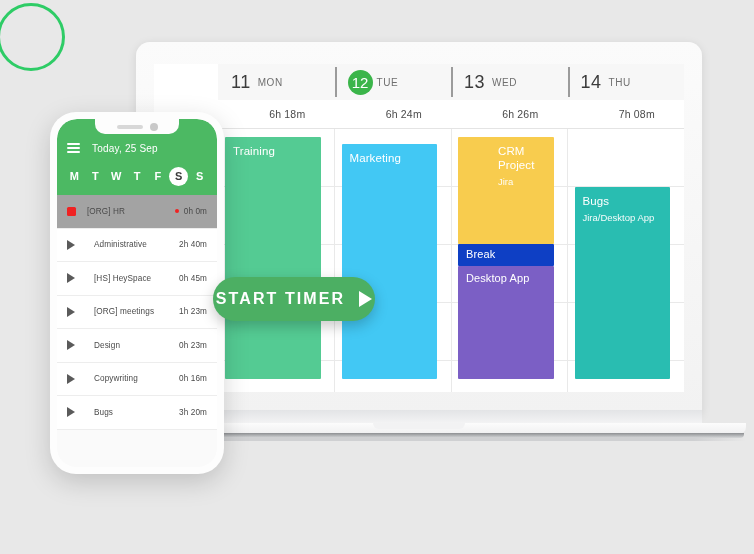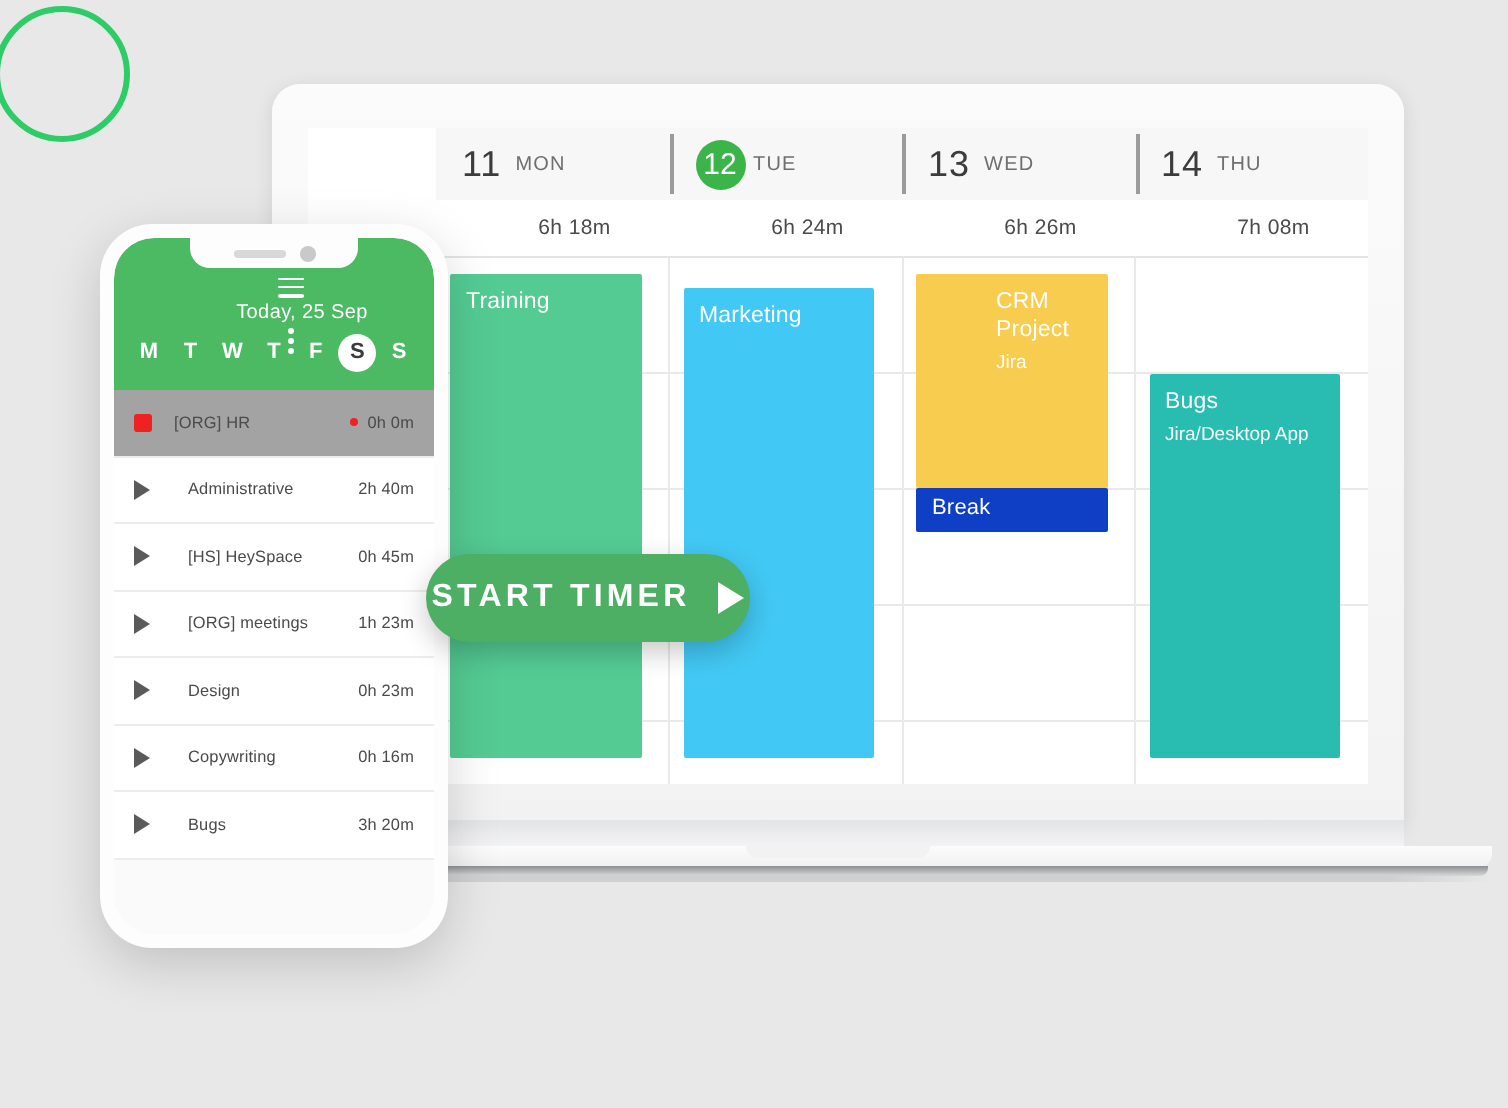--- a/index.html
+++ b/index.html
@@ -264,21 +264,20 @@
     background: #4cb963;
     border-radius: 20px 20px 0 0;
   }
   .phone-topbar {
     position: absolute; left: 0; top: 17px;
     width: 176px; height: 24px;
     display: flex;
     align-items: center;
     padding: 0 10px;
     box-sizing: border-box;
-    flex-direction: column;
   }
   .hamburger { width: 13px; }
   .hamburger span {
     display: block; height: 1.6px; background: #fff;
     margin: 2.6px 0; border-radius: 1px;
   }
   .phone-date {
     color: #fff;
     font-size: 10px;
     margin-left: 12px;
@@ -440,20 +439,23 @@
           </div>
 
           <div class="col">
             <div class="evt" style="background:#f8cc4e; top:8px; height:107px;padding-left:40px;">
               <div class="evt-title">CRM Project</div>
               <div class="evt-sub">Jira</div>
             </div>
             <div class="evt thin" style="background:#0e3fc4; top:115px; height:22px;">
               <div class="evt-title">Break</div>
             </div>
+            <div class="evt thin" style="background:#7b5fc5; top:137px; height:113px; padding-top:5px;">
+              <div class="evt-title">Desktop App</div>
+            </div>
           </div>
 
           <div class="col">
             <div class="evt" style="background:#29bdb1; top:58px; height:192px;">
               <div class="evt-title">Bugs</div>
               <div class="evt-sub">Jira/Desktop App</div>
             </div>
           </div>
         </div>
       </div>

